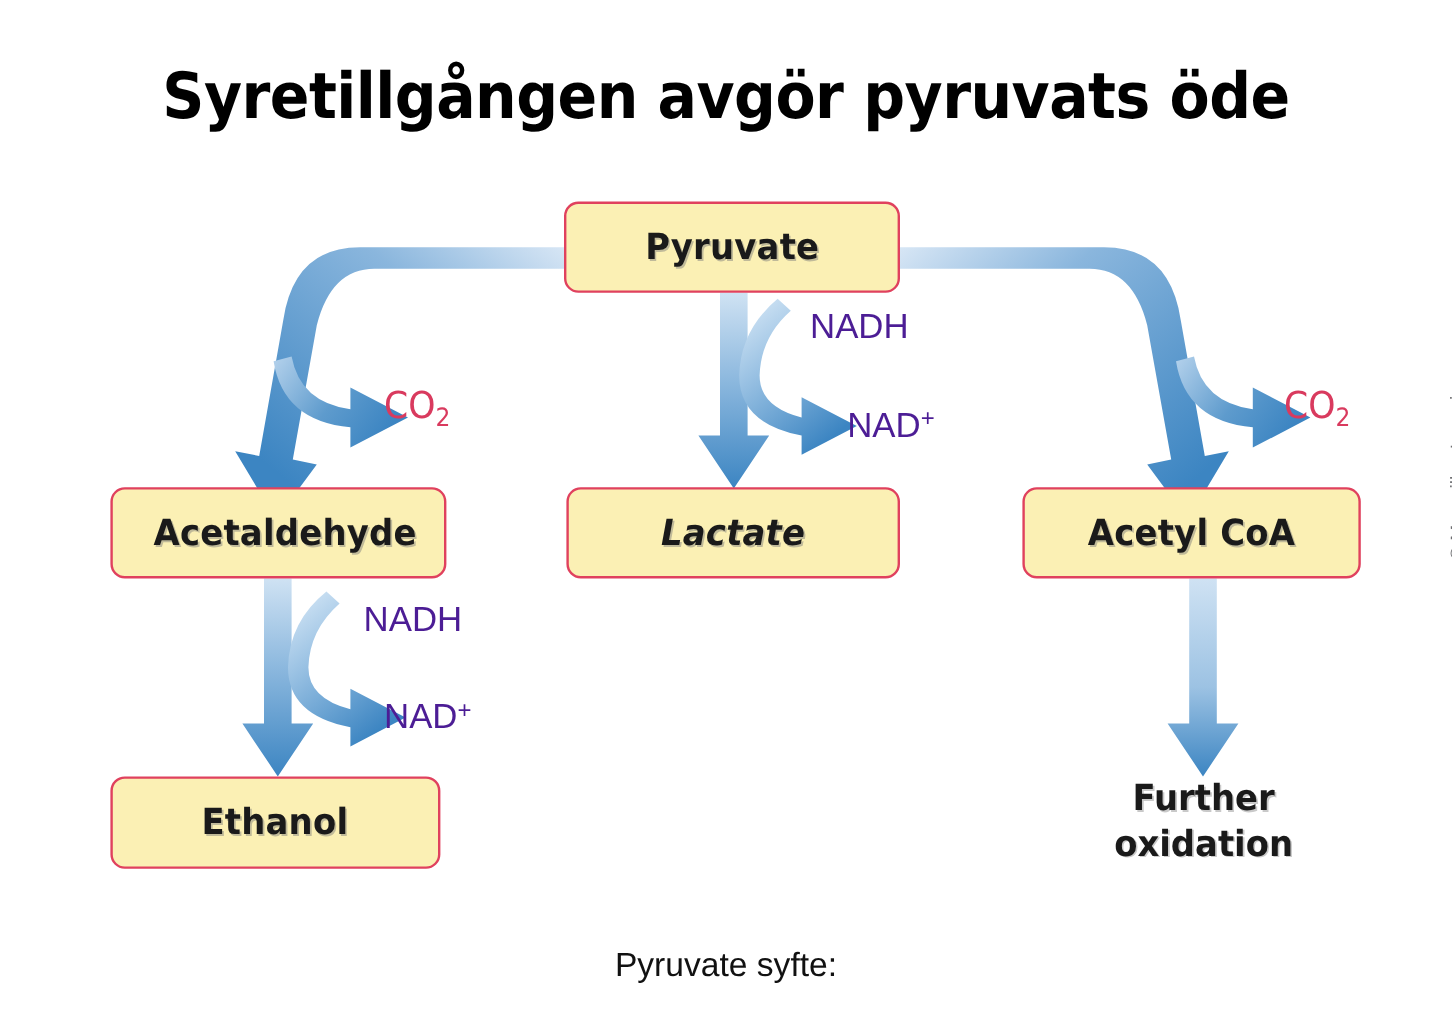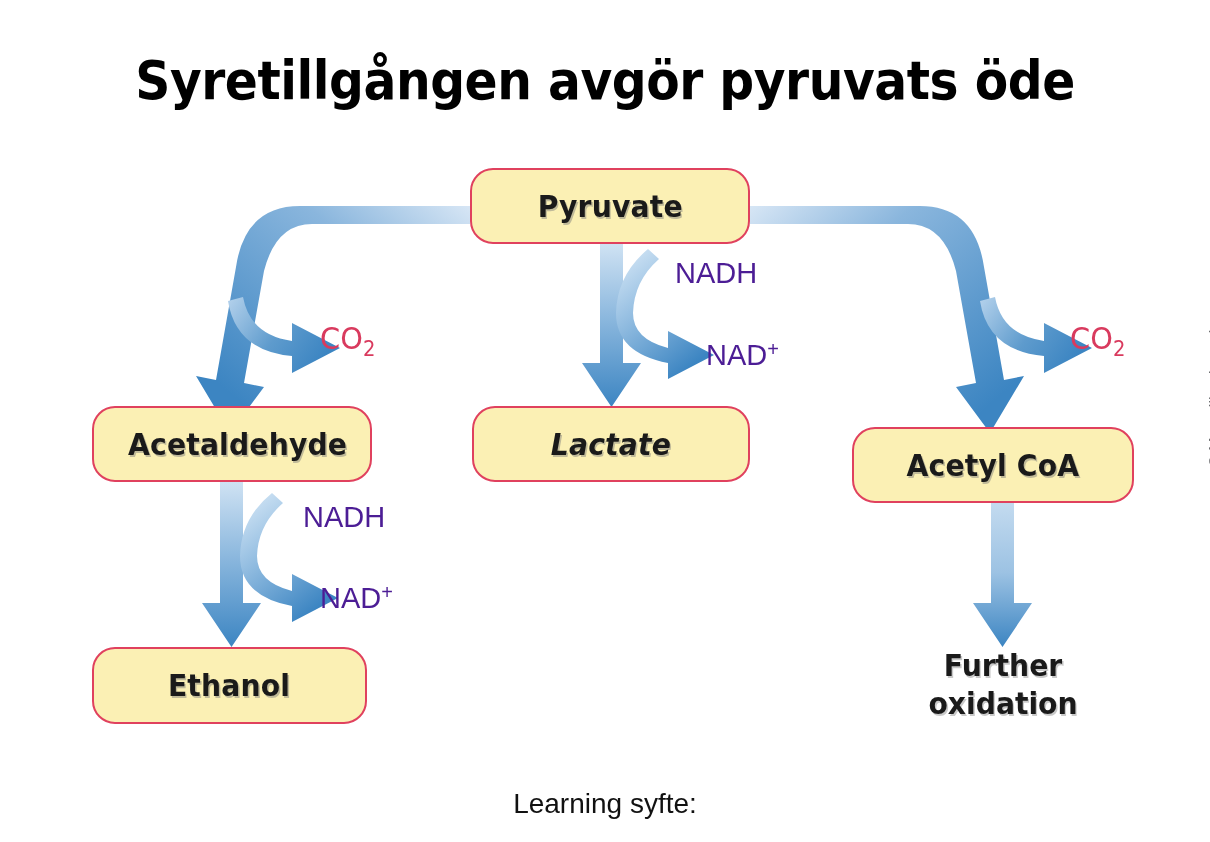--- a/index.html
+++ b/index.html
@@ -39,21 +39,21 @@
     letter-spacing: -0.5px;
     color: #000000;
     transform: scaleX(0.92);
     transform-origin: 50% 0;
     white-space: nowrap;
   }
   
   .node {
     position: absolute;
     box-sizing: border-box;
-    border-radius: 23px;
+    border-radius: 12px;
     display: flex;
     align-items: center;
     justify-content: center;
     text-align: center;
   }
   .node-label {
     font-family: "DejaVu Sans", sans-serif;
     font-weight: bold;
     font-size: 30px;
     color: #1a1a1a;
@@ -269,21 +269,21 @@
   </div>
 
   <div class="node" style="left:92px; top:371px; width:280px; height:76px; background:#fbf0b4; border:2.5px solid #e0415e;padding-left:12px;">
     <span class="node-label">Acetaldehyde</span>
   </div>
 
   <div class="node" style="left:472px; top:371px; width:278px; height:76px; background:#fbf0b4; border:2.5px solid #e0415e;font-style:italic;">
     <span class="node-label">Lactate</span>
   </div>
 
-  <div class="node" style="left:852px; top:392px; width:282px; height:76px; background:#fbf0b4; border:2.5px solid #e0415e;">
+  <div class="node" style="left:852px; top:371px; width:282px; height:76px; background:#fbf0b4; border:2.5px solid #e0415e;">
     <span class="node-label">Acetyl CoA</span>
   </div>
 
   <div class="node" style="left:92px; top:612px; width:275px; height:77px; background:#fbf0b4; border:2.5px solid #e0415e;">
     <span class="node-label">Ethanol</span>
   </div>
 
   <div class="text-node" style="left:872px; top:612px; width:262px;">
     <div>Further</div>
     <div>oxidation</div>
@@ -307,18 +307,18 @@
 
   <div class="co2-label" style="left:318px; top:285px;">
     <span>CO</span><span class="sub">2</span>
   </div>
 
   <div class="co2-label" style="left:1068px; top:285px;">
     <span>CO</span><span class="sub">2</span>
   </div>
 
   <div class="caption">
-    <div>Learning syfte:</div>
+    <div>Pyruvate syfte:</div>
   </div>
 
   <div class="copyright">© Macmillan Learning</div>
 
 </div>
 
 </body></html>

